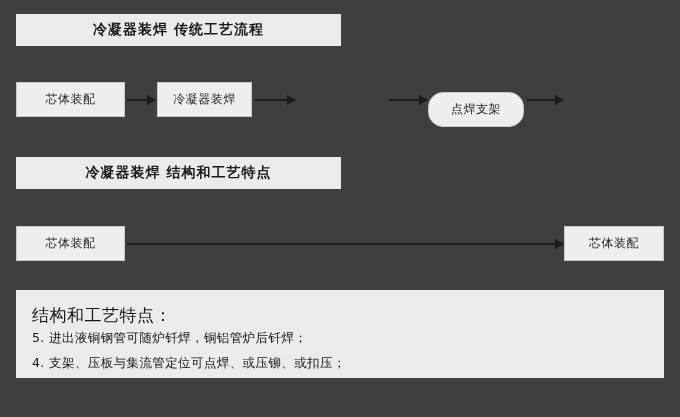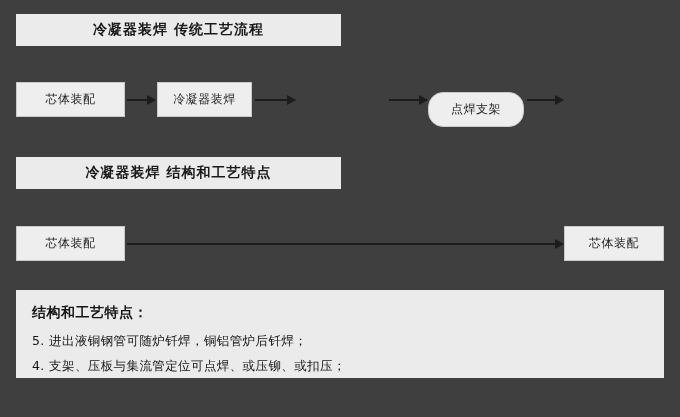--- a/index.html
+++ b/index.html
@@ -62,23 +62,23 @@
     border-bottom: 5px solid transparent;
   }
   .notes {
     position: absolute;
     background: #ebebeb;
     color: #161616;
     box-sizing: border-box;
     padding: 14px 16px 10px 16px;
   }
   .notes .nt {
-    font-size: 14px;
-    font-weight: bold;
-    margin-bottom: 11px;
+    font-size: 17px;
+    font-weight: normal;
+    margin-bottom: 3px;
     letter-spacing: 0.5px;
   }
   .notes .nl {
     font-size: 12.5px;
     margin-bottom: 8px;
     letter-spacing: 0.4px;
   }
 </style>
 </head>
 <body>

